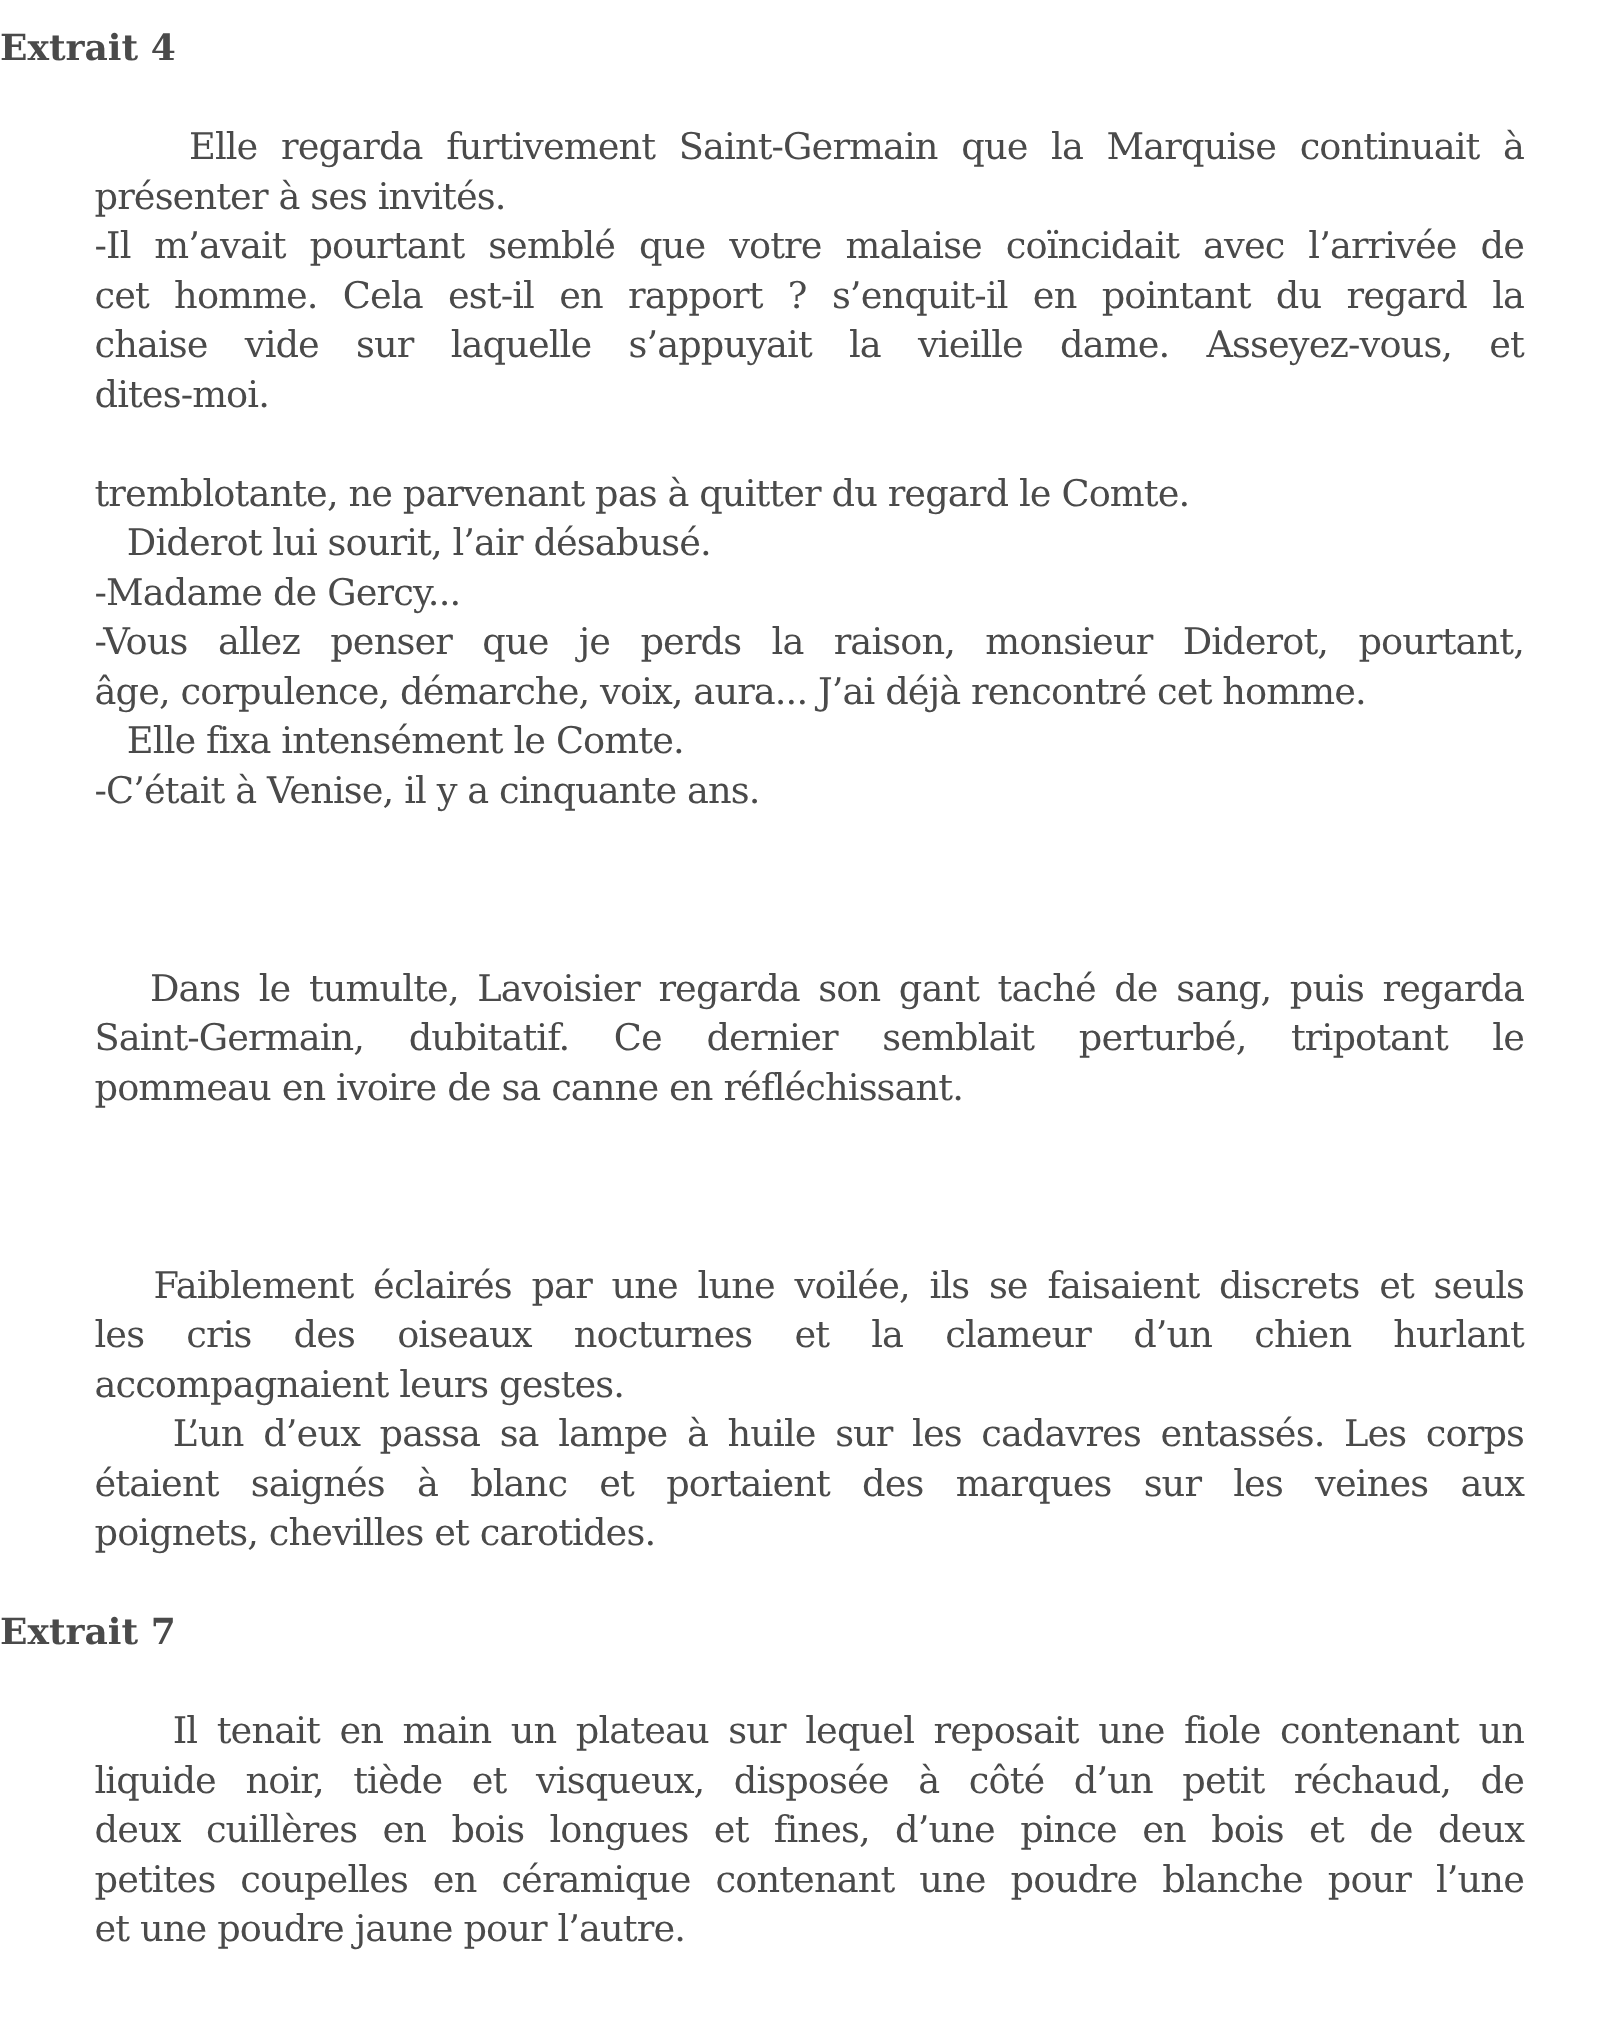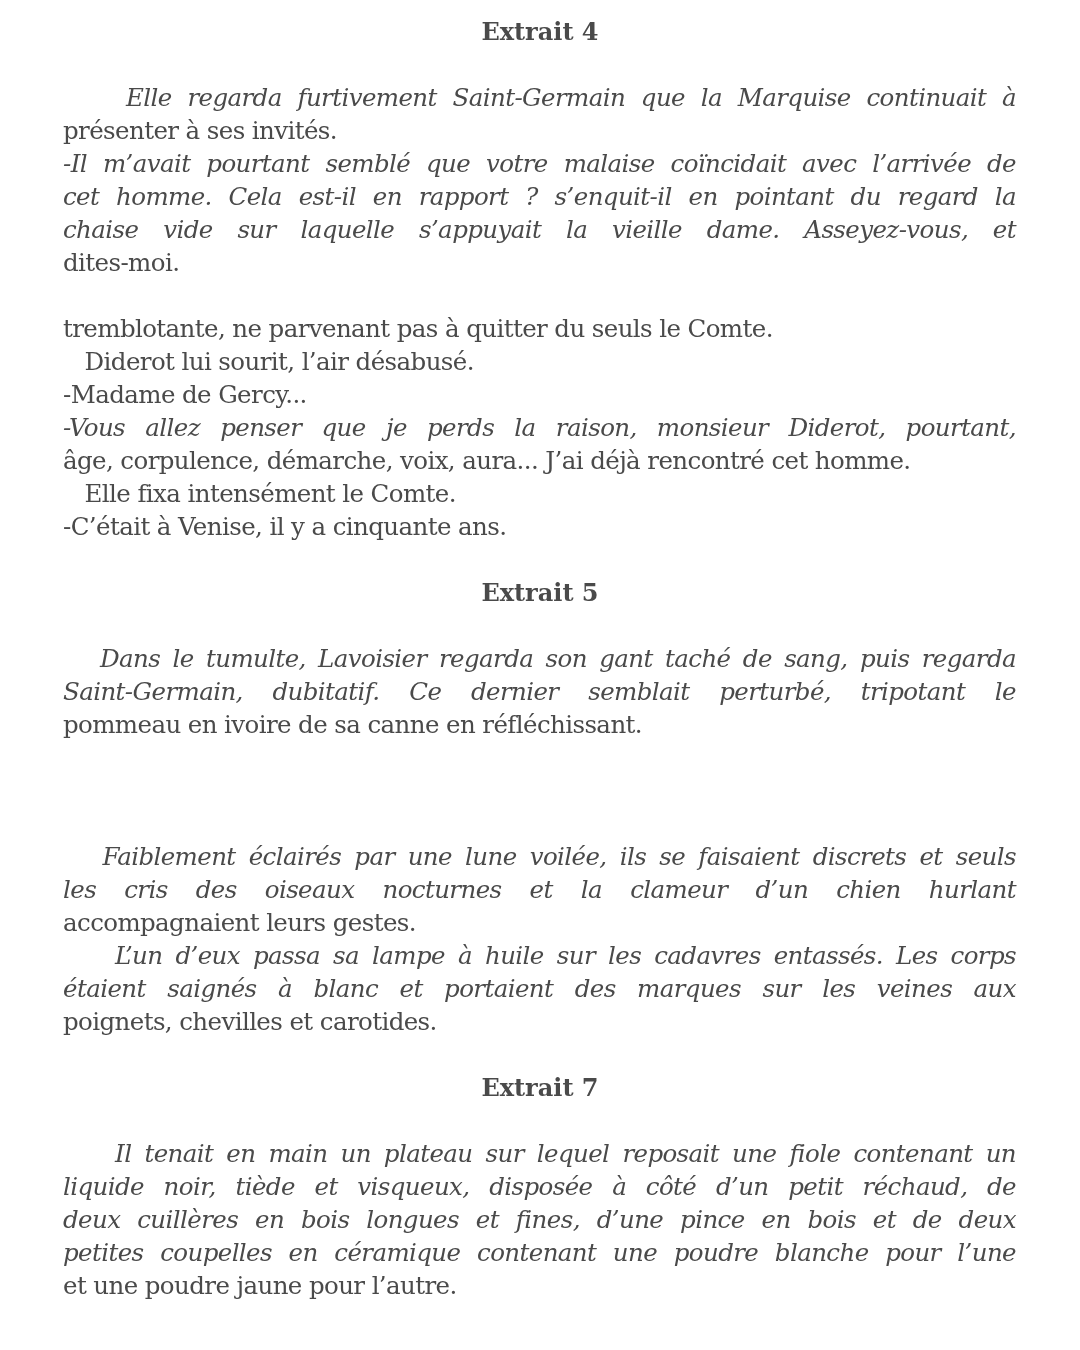--- a/index.html
+++ b/index.html
@@ -3,51 +3,50 @@
 <meta charset="utf-8">
 <style>
   html, body { margin: 0; padding: 0; background: #ffffff; }
   body {
     width: 1080px; height: 1350px; overflow: hidden;
     font-family: "DejaVu Serif", "Liberation Serif", serif;
     color: #4a4a4a;
   }
   .page { position: relative; width: 1080px; height: 1350px; }
   .heading {
-    position: absolute; left: 0; width: 1080px; text-align: center;
+    position: absolute; left: 0; width: 1080px; 
     font-weight: bold; font-size: 24px; line-height: 33px; color: #4a4a4a;
   }
   .line {
     position: absolute; left: 63px; width: 953px;
     font-size: 24.5px; line-height: 33px; white-space: nowrap;
     letter-spacing: -0.6px;
   }
-  .line.j { text-align: justify; text-align-last: justify; font-style: italic; }
+  .line.j { text-align: justify; text-align-last: justify; }
 </style>
 </head>
 <body>
 
 <div class="page">
 
   <div class="heading" style="top:15px">Extrait 4</div>
   <div class="line j" style="top:81px">&nbsp;&nbsp;&nbsp;&nbsp;Elle regarda furtivement Saint-Germain que la Marquise continuait à</div>
   <div class="line" style="top:114px">présenter à ses invités.</div>
   <div class="line j" style="top:147px">-Il m’avait pourtant semblé que votre malaise coïncidait avec l’arrivée de</div>
   <div class="line j" style="top:180px">cet homme. Cela est-il en rapport ? s’enquit-il en pointant du regard la</div>
   <div class="line j" style="top:213px">chaise vide sur laquelle s’appuyait la vieille dame. Asseyez-vous, et</div>
   <div class="line" style="top:246px">dites-moi.</div>
-  <div class="line" style="top:312px">tremblotante, ne parvenant pas à quitter du seuls le Comte.</div>
+  <div class="line" style="top:312px">tremblotante, ne parvenant pas à quitter du regard le Comte.</div>
   <div class="line" style="top:345px">&nbsp;&nbsp;&nbsp;Diderot lui sourit, l’air désabusé.</div>
   <div class="line" style="top:378px">-Madame de Gercy...</div>
   <div class="line j" style="top:411px">-Vous allez penser que je perds la raison, monsieur Diderot, pourtant,</div>
   <div class="line" style="top:444px">âge, corpulence, démarche, voix, aura... J’ai déjà rencontré cet homme.</div>
   <div class="line" style="top:477px">&nbsp;&nbsp;&nbsp;Elle fixa intensément le Comte.</div>
   <div class="line" style="top:510px">-C’était à Venise, il y a cinquante ans.</div>
 
-  <div class="heading" style="top:576px">Extrait 5</div>
   <div class="line j" style="top:642px">&nbsp;&nbsp;&nbsp;Dans le tumulte, Lavoisier regarda son gant taché de sang, puis regarda</div>
   <div class="line" style="top:708px">pommeau en ivoire de sa canne en réfléchissant.</div>
   <div class="line j" style="top:675px">Saint-Germain, dubitatif. Ce dernier semblait perturbé, tripotant le</div>
 
   <div class="line j" style="top:840px">&nbsp;&nbsp;&nbsp;Faiblement éclairés par une lune voilée, ils se faisaient discrets et seuls</div>
   <div class="line j" style="top:873px">les cris des oiseaux nocturnes et la clameur d’un chien hurlant</div>
   <div class="line" style="top:906px">accompagnaient leurs gestes.</div>
   <div class="line j" style="top:939px">&nbsp;&nbsp;&nbsp;&nbsp;L’un d’eux passa sa lampe à huile sur les cadavres entassés. Les corps</div>
   <div class="line j" style="top:972px">étaient saignés à blanc et portaient des marques sur les veines aux</div>
   <div class="line" style="top:1005px">poignets, chevilles et carotides.</div>

